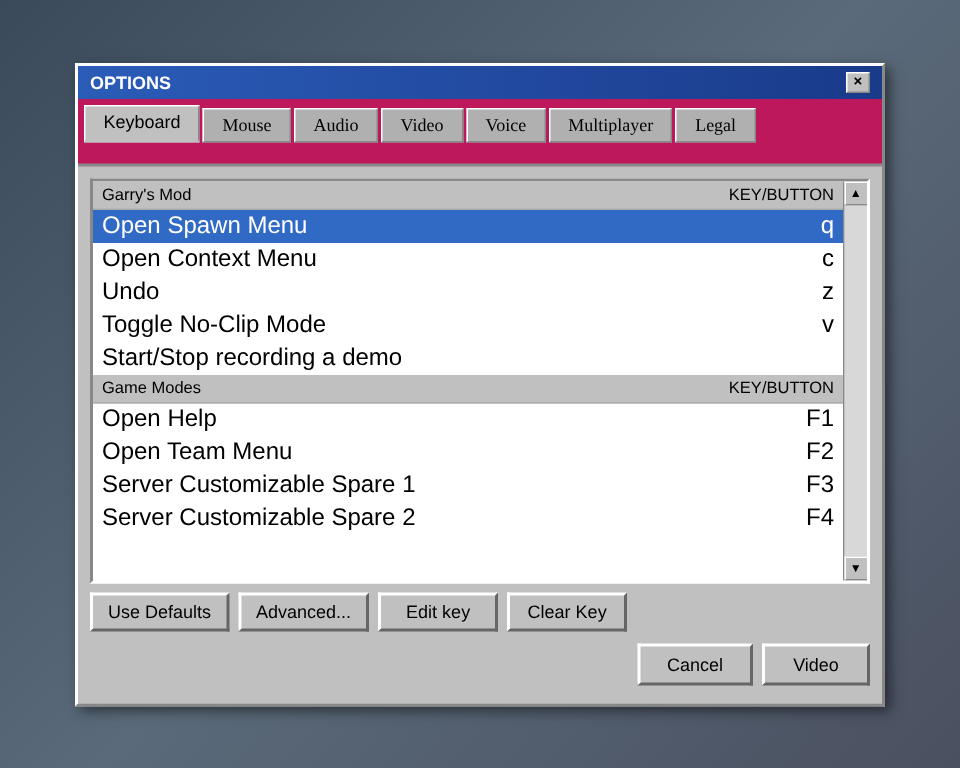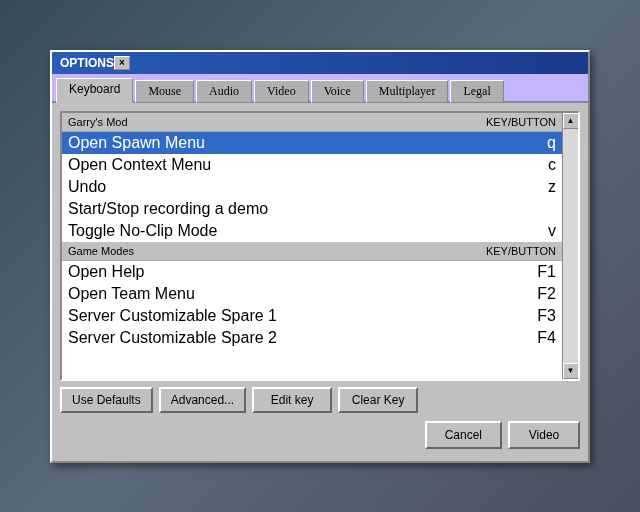--- a/index.html
+++ b/index.html
@@ -28,20 +28,21 @@
       border-top: 2px solid #fff;
       border-left: 2px solid #fff;
       box-shadow: 3px 3px 8px rgba(0,0,0,0.5);
       z-index: 10;
     }
     .title-bar {
       background: linear-gradient(to right, #2a5cb8, #1a3a8a);
       color: white;
       padding: 4px 8px;
       display: flex;
+      justify-content: space-between;
       align-items: center;
       font-weight: bold;
       font-size: 12px;
     }
     .title-bar-close {
       background: #c0c0c0;
       border: 1px solid #888;
       border-top: 1px solid #fff;
       border-left: 1px solid #fff;
       width: 16px;
@@ -49,22 +50,22 @@
       display: flex;
       align-items: center;
       justify-content: center;
       cursor: pointer;
       font-size: 10px;
       color: #000;
       font-weight: bold;
     }
     .tabs {
       display: flex;
-      background: #c4b5fd;
-      padding: 4px 4px 0 4px;
+      background: #be185d;
+      padding: 4px 4px 16px 4px;
       border-bottom: 2px solid #888;
     }
     .tab {
       padding: 3px 12px;
       border: 1px solid #888;
       border-top: 1px solid #fff;
       border-left: 1px solid #fff;
       background: #c0c0c0;
       cursor: pointer;
       font-size: 12px;
@@ -227,26 +228,26 @@
         </div>
         <div class="list-row">
           <span>Open Context Menu</span>
           <span class="key">c</span>
         </div>
         <div class="list-row">
           <span>Undo</span>
           <span class="key">z</span>
         </div>
         <div class="list-row">
+          <span>Toggle No-Clip Mode</span>
+          <span class="key">v</span>
+        </div>
+        <div class="list-row">
           <span>Start/Stop recording a demo</span>
           <span class="key"></span>
-        </div>
-        <div class="list-row">
-          <span>Toggle No-Clip Mode</span>
-          <span class="key">v</span>
         </div>
 
         <div class="section-header">
           <span>Game Modes</span>
           <span>KEY/BUTTON</span>
         </div>
         <div class="list-row">
           <span>Open Help</span>
           <span class="key">F1</span>
         </div>

